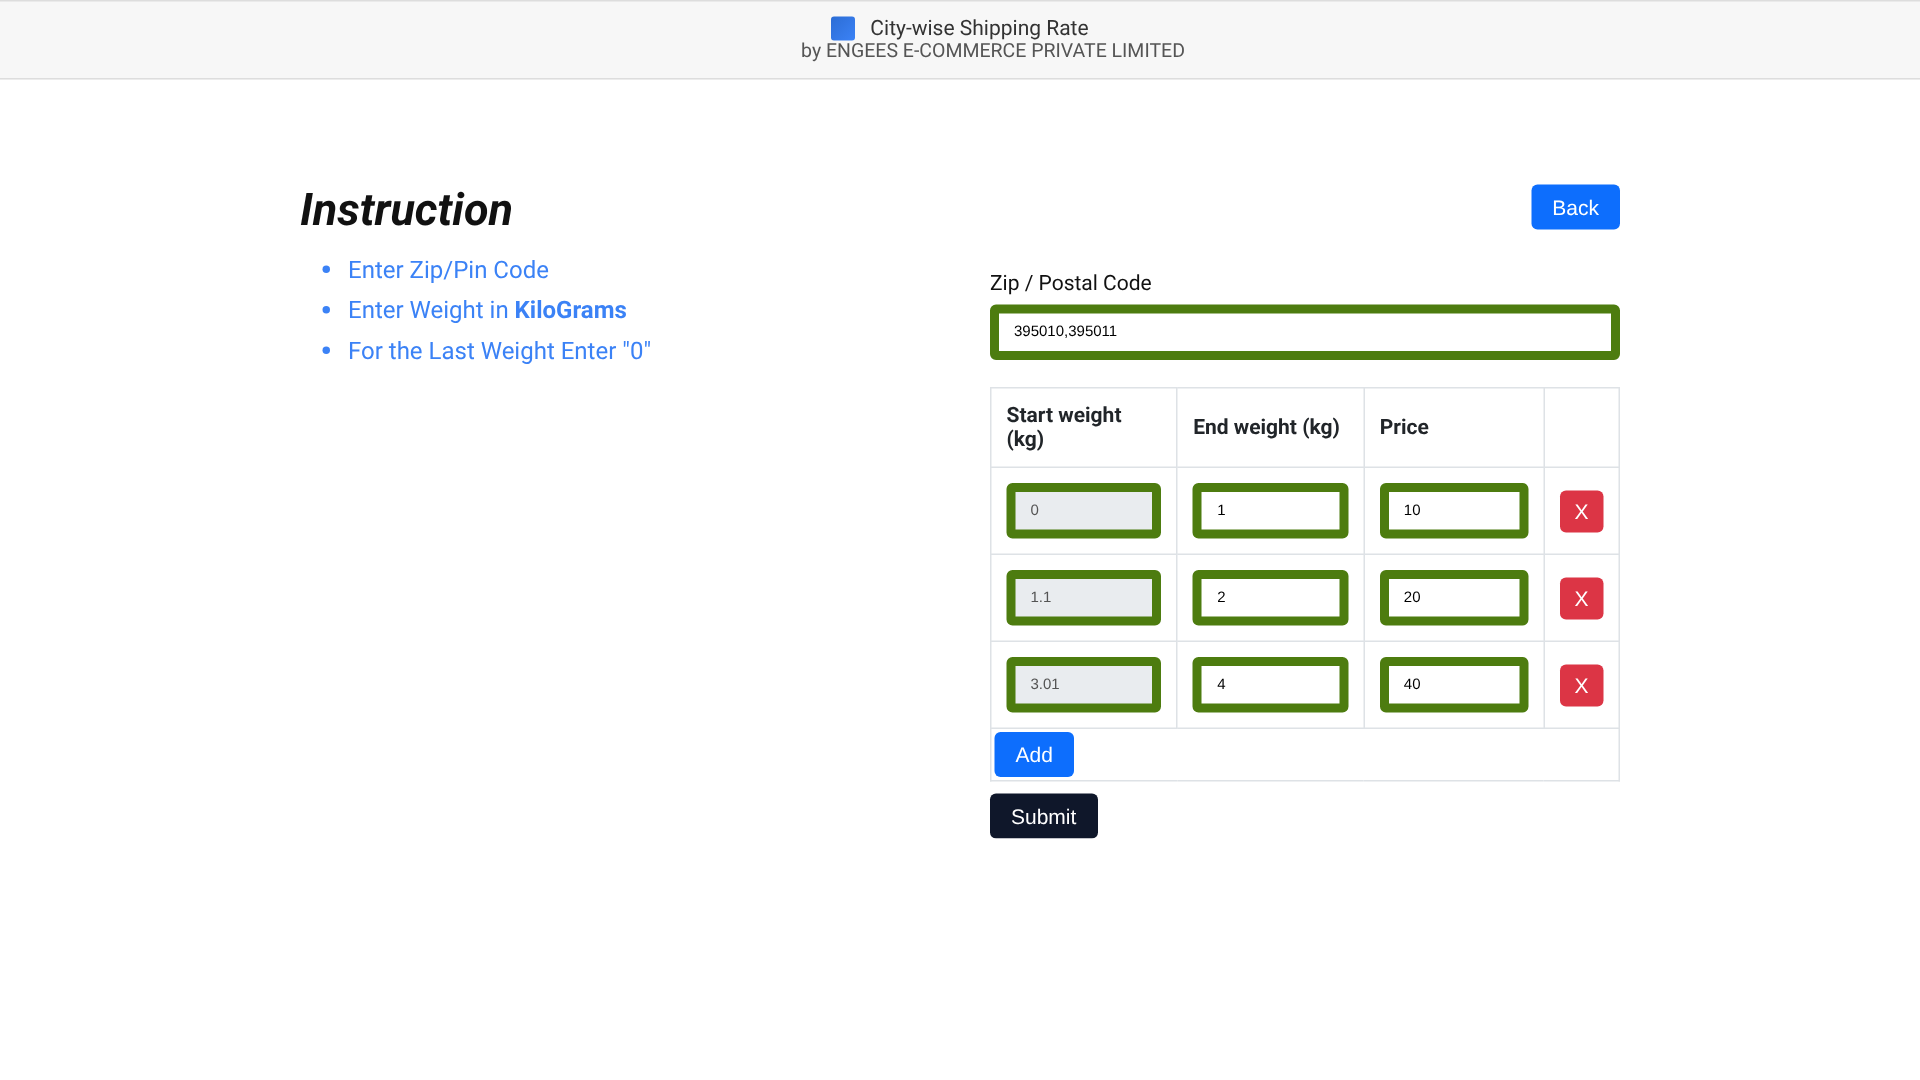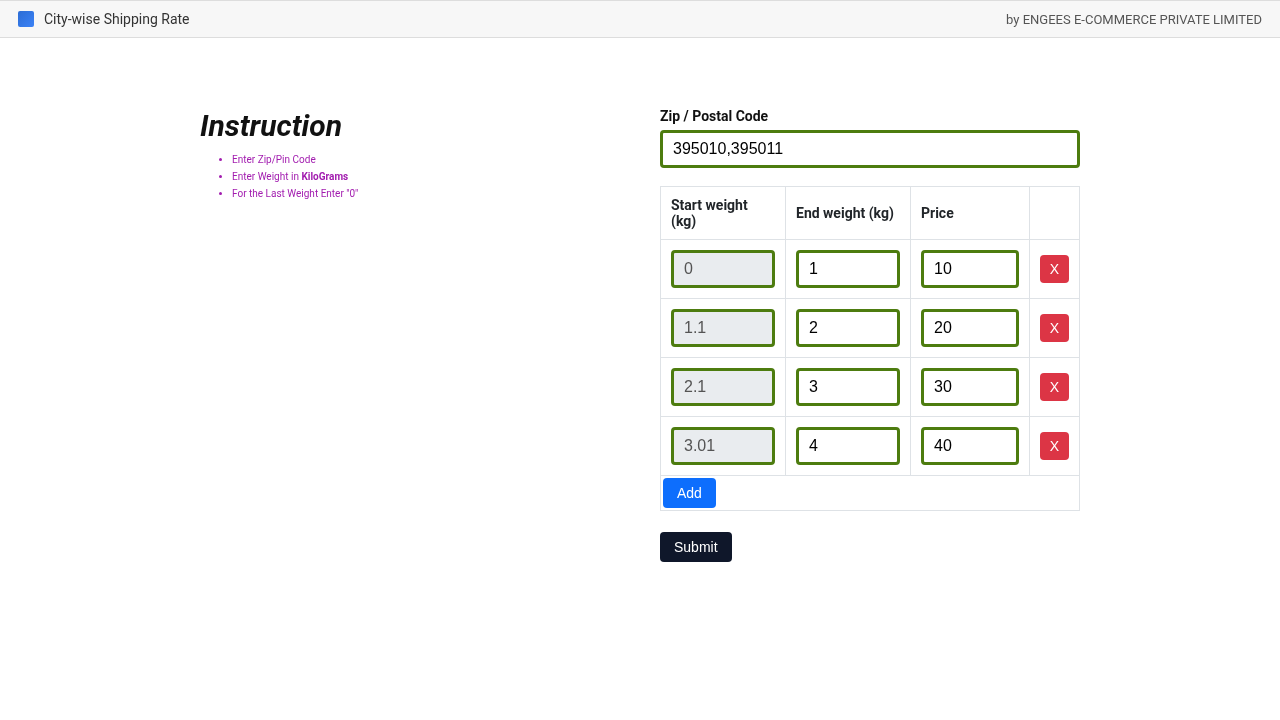--- a/index.html
+++ b/index.html
@@ -10,20 +10,21 @@
     background: #fff;
   }
   .top-bar {
     display: flex;
     justify-content: space-between;
     align-items: center;
     padding: 10px 18px;
     border-top: 1px solid #ddd;
     border-bottom: 1px solid #ddd;
     background: #f7f7f7;
+    flex-direction: column;
   }
   .top-left {
     display: flex;
     align-items: center;
     gap: 10px;
   }
   .app-icon {
     width: 16px;
     height: 16px;
     background: linear-gradient(135deg, #2c6dd5 0%, #3b82f6 100%);
@@ -47,60 +48,60 @@
     font-size: 30px;
     font-weight: 700;
     color: #111;
     margin-bottom: 8px;
     font-style: italic;
   }
   ul {
     list-style: disc;
     padding-left: 32px;
     line-height: 1.7;
-    font-size: 10px;
-    color: #a21caf;
+    font-size: 16px;
+    color: #3b82f6;
   }
   .btn {
     display: inline-block;
     padding: 7px 14px;
     border: none;
     border-radius: 4px;
     font-size: 14px;
     cursor: pointer;
     text-align: center;
   }
   .btn-primary { background: #0d6efd; color: #fff; }
   .btn-danger { background: #dc3545; color: #fff; padding: 6px 10px; }
   .btn-success { background: #0f172a; color: #fff; }
 
   .form-label {
-    font-weight: 700;
+    font-weight: 400;
     font-size: 14px;
     margin-bottom: 6px;
     display: block;
     color: #111;
   }
   .form-control {
     width: 100%;
     padding: 7px 10px;
-    border: 3px solid #4d7c0f;
+    border: 6px solid #4d7c0f;
     border-radius: 4px;
-    font-size: 16px;
+    font-size: 10px;
     background: #fff;
   }
   .form-control:disabled, .form-control.readonly {
     background: #e9ecef;
   }
   .form-group { margin-bottom: 18px; }
 
   table {
     width: 100%;
     border-collapse: collapse;
-    margin-bottom: 21px;
+    margin-bottom: 8px;
     border-radius: 25px;
   }
   table, th, td {
     border: 1px solid #dee2e6;
   }
   th, td {
     padding: 10px;
     text-align: left;
     vertical-align: middle;
   }
@@ -136,20 +137,23 @@
   <div class="left-col">
     <h1>Instruction</h1>
     <ul>
       <li><span>Enter Zip/Pin Code</span></li>
       <li><span>Enter Weight in </span><strong>KiloGrams</strong></li>
       <li><span>For the Last Weight Enter "0"</span></li>
     </ul>
   </div>
 
   <div class="right-col">
+    <div class="right-top">
+      <button class="btn btn-primary">Back</button>
+    </div>
 
     <div class="form-group">
       <label class="form-label">Zip / Postal Code</label>
       <input class="form-control" type="text" value="395010,395011" style="">
     </div>
 
     <table>
       <thead>
         <tr>
           <th>Start weight (kg)</th>
@@ -165,26 +169,20 @@
             <td><input class="form-control" value="10" style=""></td>
             <td style="text-align: center;"><button class="btn btn-danger">X</button></td>
           </tr>
           <tr>
             <td><input class="form-control readonly" disabled="" value="1.1" style=""></td>
             <td><input class="form-control" value="2" style=""></td>
             <td><input class="form-control" value="20" style=""></td>
             <td style="text-align: center;"><button class="btn btn-danger">X</button></td>
           </tr>
           <tr>
-            <td><input class="form-control readonly" disabled="" value="2.1" style=""></td>
-            <td><input class="form-control" value="3" style=""></td>
-            <td><input class="form-control" value="30" style=""></td>
-            <td style="text-align: center;"><button class="btn btn-danger">X</button></td>
-          </tr>
-          <tr>
             <td><input class="form-control readonly" disabled="" value="3.01" style=""></td>
             <td><input class="form-control" value="4" style=""></td>
             <td><input class="form-control" value="40" style=""></td>
             <td style="text-align: center;"><button class="btn btn-danger">X</button></td>
           </tr>
         </tbody>
       <tfoot>
         <tr>
           <td colspan="4" class="add-cell">
             <button class="btn btn-primary">Add</button>

